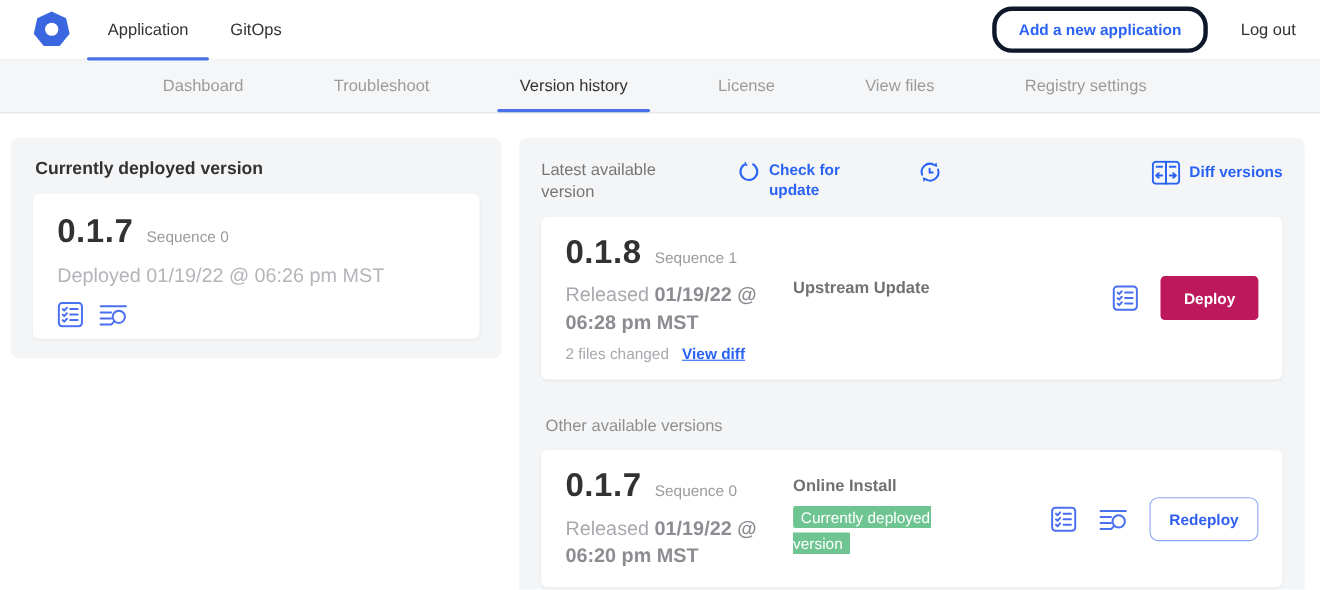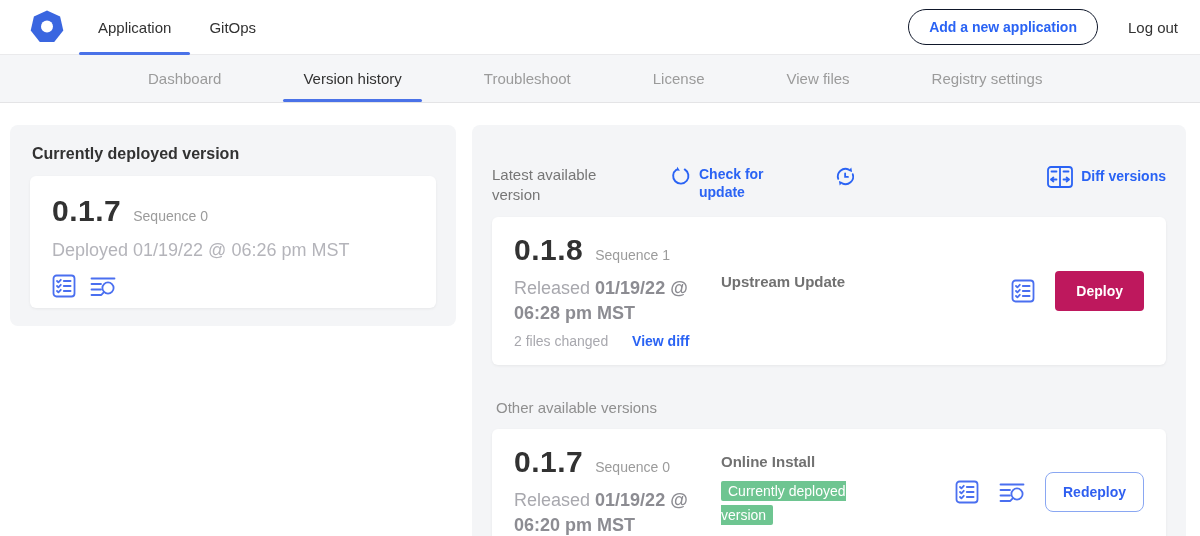--- a/index.html
+++ b/index.html
@@ -9,21 +9,21 @@
   
   .topnav { height:55px; display:flex; align-items:center; background:#fff;
             border-bottom:1px solid #eaeaec; padding-left:30px; }
   .logo-wrap { width:34px; height:34px; margin-right:15px; }
   .topnav-tabs { display:flex; height:55px; }
   .topnav-tab { position:relative; display:flex; align-items:center; padding:0 19px;
                 font-size:15px; font-weight:500; color:#323232; cursor:pointer; }
   .topnav-tab.active::after { content:""; position:absolute; left:0; right:0; bottom:0;
                 height:3px; background:#4a72e8; border-radius:2px; }
   .topnav-right { margin-left:auto; display:flex; align-items:center; gap:30px; padding-right:22px; }
-  .add-app-btn { border:1px solid #0f172a; background:#fff; color:#2a63f4; font-weight:700;
+  .add-app-btn { border:4px solid #0f172a; background:#fff; color:#2a63f4; font-weight:700;
                  font-size:14px; padding:9px 20px; border-radius:18px; cursor:pointer;
                  font-family:"Liberation Sans", sans-serif; }
   .logout { font-size:15px; color:#323232; cursor:pointer; }
 
   
   .subnav { height:48px; background:#f5f6f8; border-bottom:1px solid #e4e4e6;
             display:flex; padding-left:148px; }
   .subnav-tab { position:relative; display:flex; align-items:center; font-size:15px;
                 color:#9b9b9b; cursor:pointer; margin-right:82px; }
   .subnav-tab.active { color:#323232; font-weight:500; }
@@ -41,38 +41,38 @@
   .deployed-card { padding:18px 22px; height:132px; }
 
   .version-row { display:flex; align-items:baseline; }
   .version-number { font-size:30px; font-weight:700; color:#323232; letter-spacing:.5px; }
   .sequence { font-size:14px; color:#9b9b9b; margin-left:12px; }
   .deployed-date { font-size:18px; color:#b4b4ba; margin-top:12px; }
   .icon-row { display:flex; gap:14px; margin-top:13px; }
   .icon-btn { cursor:pointer; display:block; }
 
   
-  .vp-header { display:flex; align-items:flex-start;margin-top:20px; }
+  .vp-header { display:flex; align-items:flex-start; }
   .vp-title { font-size:15px; font-weight:500; color:#767676; width:132px; line-height:1.32; }
   .vp-link { display:flex; gap:8px; color:#2a63f4; font-size:14px; font-weight:600;
              line-height:1.3; cursor:pointer; align-items:flex-start; }
   .vp-link svg { margin-top:1px; flex:none; }
   .link-check { margin-left:46px; } .link-check .txt { width:70px; }
   .link-configure { margin-left:66px; } .link-configure .txt { width:134px; }
   .link-diff { margin-left:auto; align-items:center;text-align:right; }
 
   
   .version-card { margin-top:12px; display:flex; padding:16px 22px; }
   .vc-left { width:205px; }
   .released { font-size:18px; margin-top:9px; line-height:1.4; width:200px; }
   .released .pre { color:#a8a8ae; }
   .released .date { color:#8c8c92; font-weight:700; }
   .files-row { margin-top:7px; font-size:14px; }
   .files-changed { color:#a8a8ae; }
-  .view-diff { color:#2a63f4; font-weight:700; margin-left:20px; cursor:pointer; }
+  .view-diff { color:#2a63f4; font-weight:700; margin-left:8px; cursor:pointer;text-decoration:underline; }
   .vc-mid { flex:1; margin-left:2px; }
   .mid-latest { padding-top:40px; }
   .mid-other { padding-top:8px; }
   .source-label { font-size:15px; color:#717171; font-weight:600; }
   .vc-right { display:flex; align-items:center; gap:20px; margin-left:auto; }
   .deploy-btn { background:#be185d; color:#fff; border:none; border-radius:4px;
                 font-size:14px; font-weight:700; padding:12px 21px; cursor:pointer;
                 font-family:"Liberation Sans", sans-serif; }
   .redeploy-btn { background:#fff; color:#2f5ff0; border:1px solid #8aa7f2; border-radius:8px;
                 font-size:14px; font-weight:700; padding:11px 17px; cursor:pointer;
@@ -103,25 +103,25 @@
   <div class="topnav-right">
     <button class="add-app-btn">Add a new application</button>
     <span class="logout">Log out</span>
   </div>
 </header>
 
 <nav class="subnav">
   <div class="subnav-tab">
       <span>Dashboard</span>
     </div>
+  <div class="subnav-tab">
+      <span>Troubleshoot</span>
+    </div>
   <div class="subnav-tab active">
       <span>Version history</span>
-    </div>
-  <div class="subnav-tab">
-      <span>Troubleshoot</span>
     </div>
   <div class="subnav-tab">
       <span>License</span>
     </div>
   <div class="subnav-tab">
       <span>View files</span>
     </div>
   <div class="subnav-tab">
       <span>Registry settings</span>
     </div>

